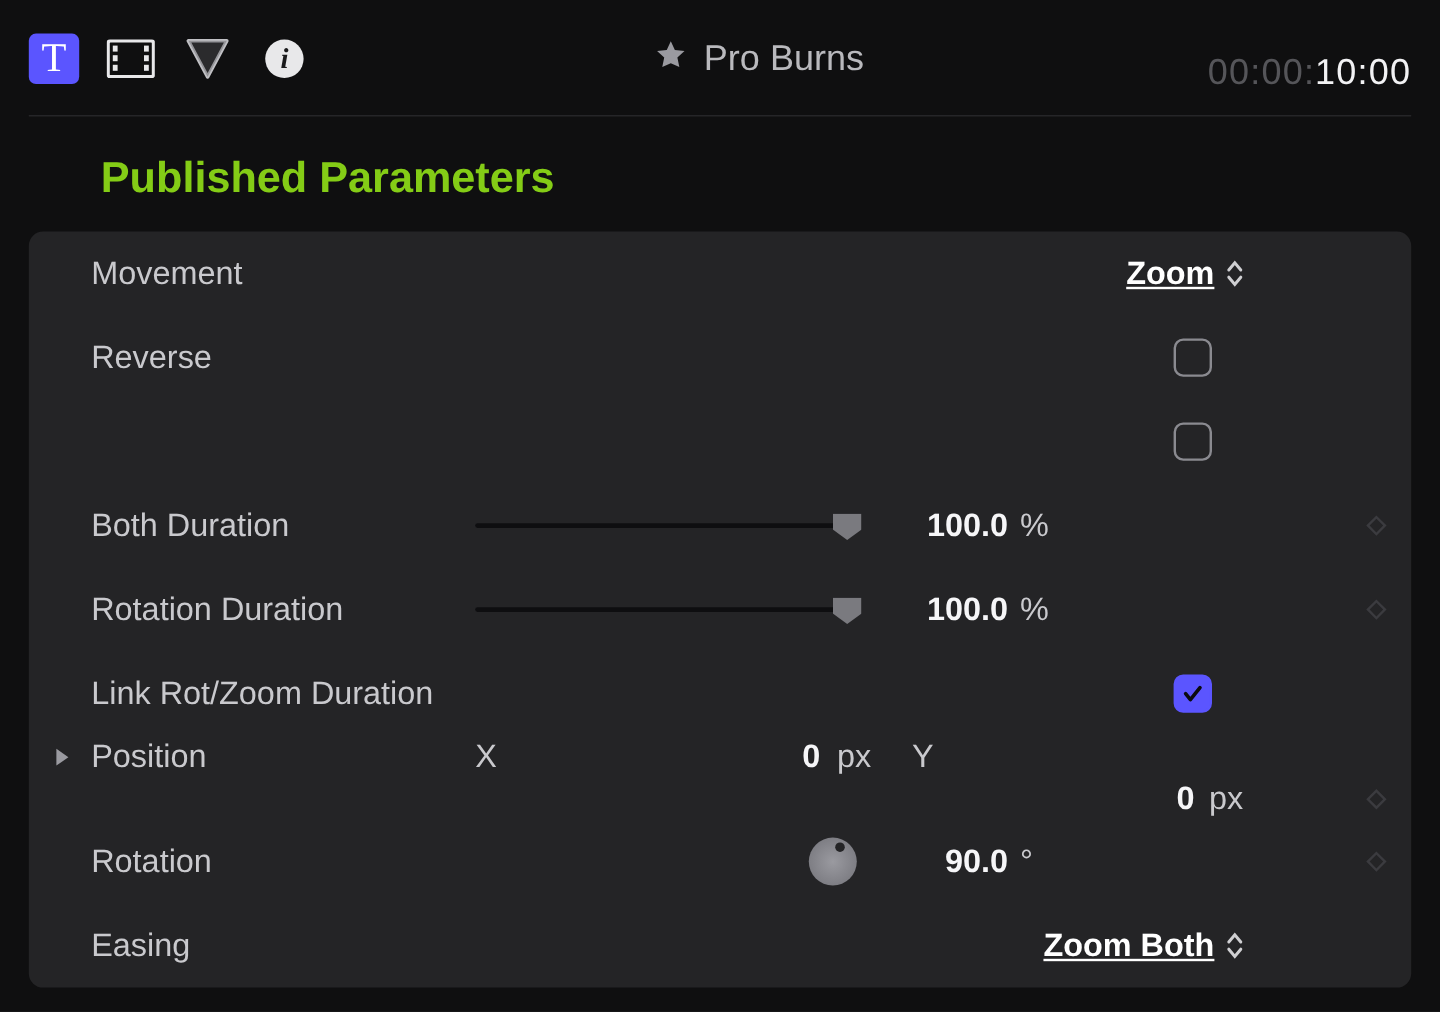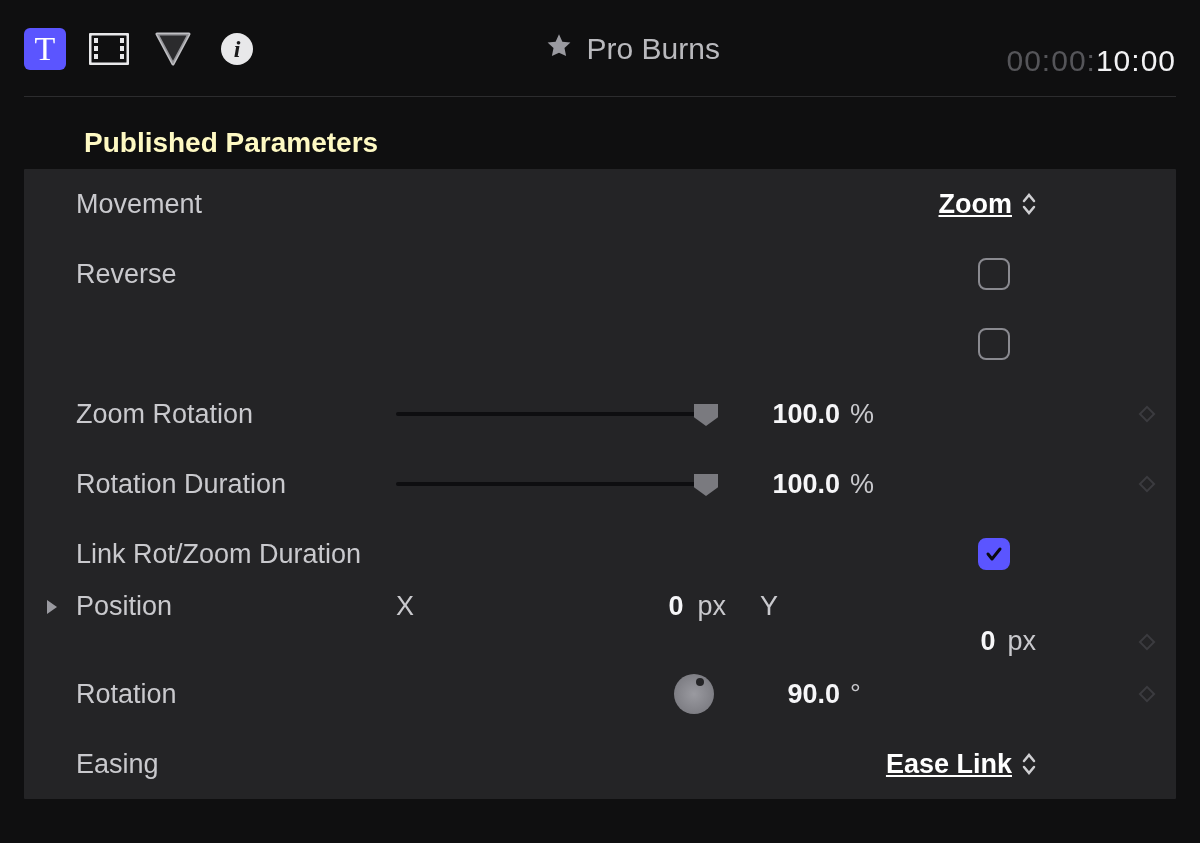--- a/index.html
+++ b/index.html
@@ -33,26 +33,26 @@
     border-radius:6px;
   }
   .title-area { flex:1; display:flex; align-items:flex-start; justify-content:center; gap:14px;}
   .title-area .title { font-size:30px; color:#b9b9bd; }
   .timecode { font-size:30px; letter-spacing:1px;margin-top:24px;}
   .tc-dim { color:#555559;}
   .tc-bright { color:#f2f2f4;}
   .divider { height:1px; background:#2c2c2e; margin-top:20px;}
   
   .section-title {
-    font-size:28px; color:#fef9c3; font-weight:600;
-    padding: 30px 0 10px 60px;
+    font-size:36px; color:#84cc16; font-weight:600;
+    padding: 30px 0 24px 60px;
   }
   .panel {
     background:#242426;
-    border-radius:1px;
+    border-radius:12px;
     padding: 0 20px;
   }
   .row {
     display:grid;
     grid-template-columns: 32px 320px 330px 120px 60px 130px 1fr 40px;
     align-items:center;
     height:70px;
     font-size:27px;
   }
   .row .label { color:#c9c9cd; }
@@ -173,21 +173,21 @@
       <div></div>
       <div class="check-cell">
           <div class="checkbox"></div>
         </div>
       <div></div>
         <div></div>
     </div>
 
     <div class="row">
       <div></div>
-      <div class="label">Zoom Rotation</div>
+      <div class="label">Both Duration</div>
       <div class="slider">
           <div class="track"></div>
           <div class="thumb"></div>
         </div>
       <div class="value-num">100.0</div>
       <div class="unit">%</div>
       <div></div>
         <div></div>
       <div class="keyframe">
         <svg width="18" height="18" viewBox="0 0 18 18">
@@ -273,21 +273,21 @@
             <rect x="4" y="4" width="10" height="10" transform="rotate(45 9 9)" fill="none" stroke="#3b3b3f" stroke-width="2"></rect>
           </svg>
       </div>
     </div>
 
     <div class="row">
       <div></div>
       <div class="label">Easing</div>
       <div></div>
       <div class="drop-value">
-        <span class="txt">Ease Link</span>
+        <span class="txt">Zoom Both</span>
         <svg width="14" height="24" viewBox="0 0 14 24">
             <path d="M2 9 L7 3 L12 9" fill="none" stroke="#cfcfd2" stroke-width="2.5" stroke-linecap="round"></path>
             <path d="M2 15 L7 21 L12 15" fill="none" stroke="#cfcfd2" stroke-width="2.5" stroke-linecap="round"></path>
           </svg>
       </div>
       <div></div>
         <div></div>
     </div>
 
   </div>

